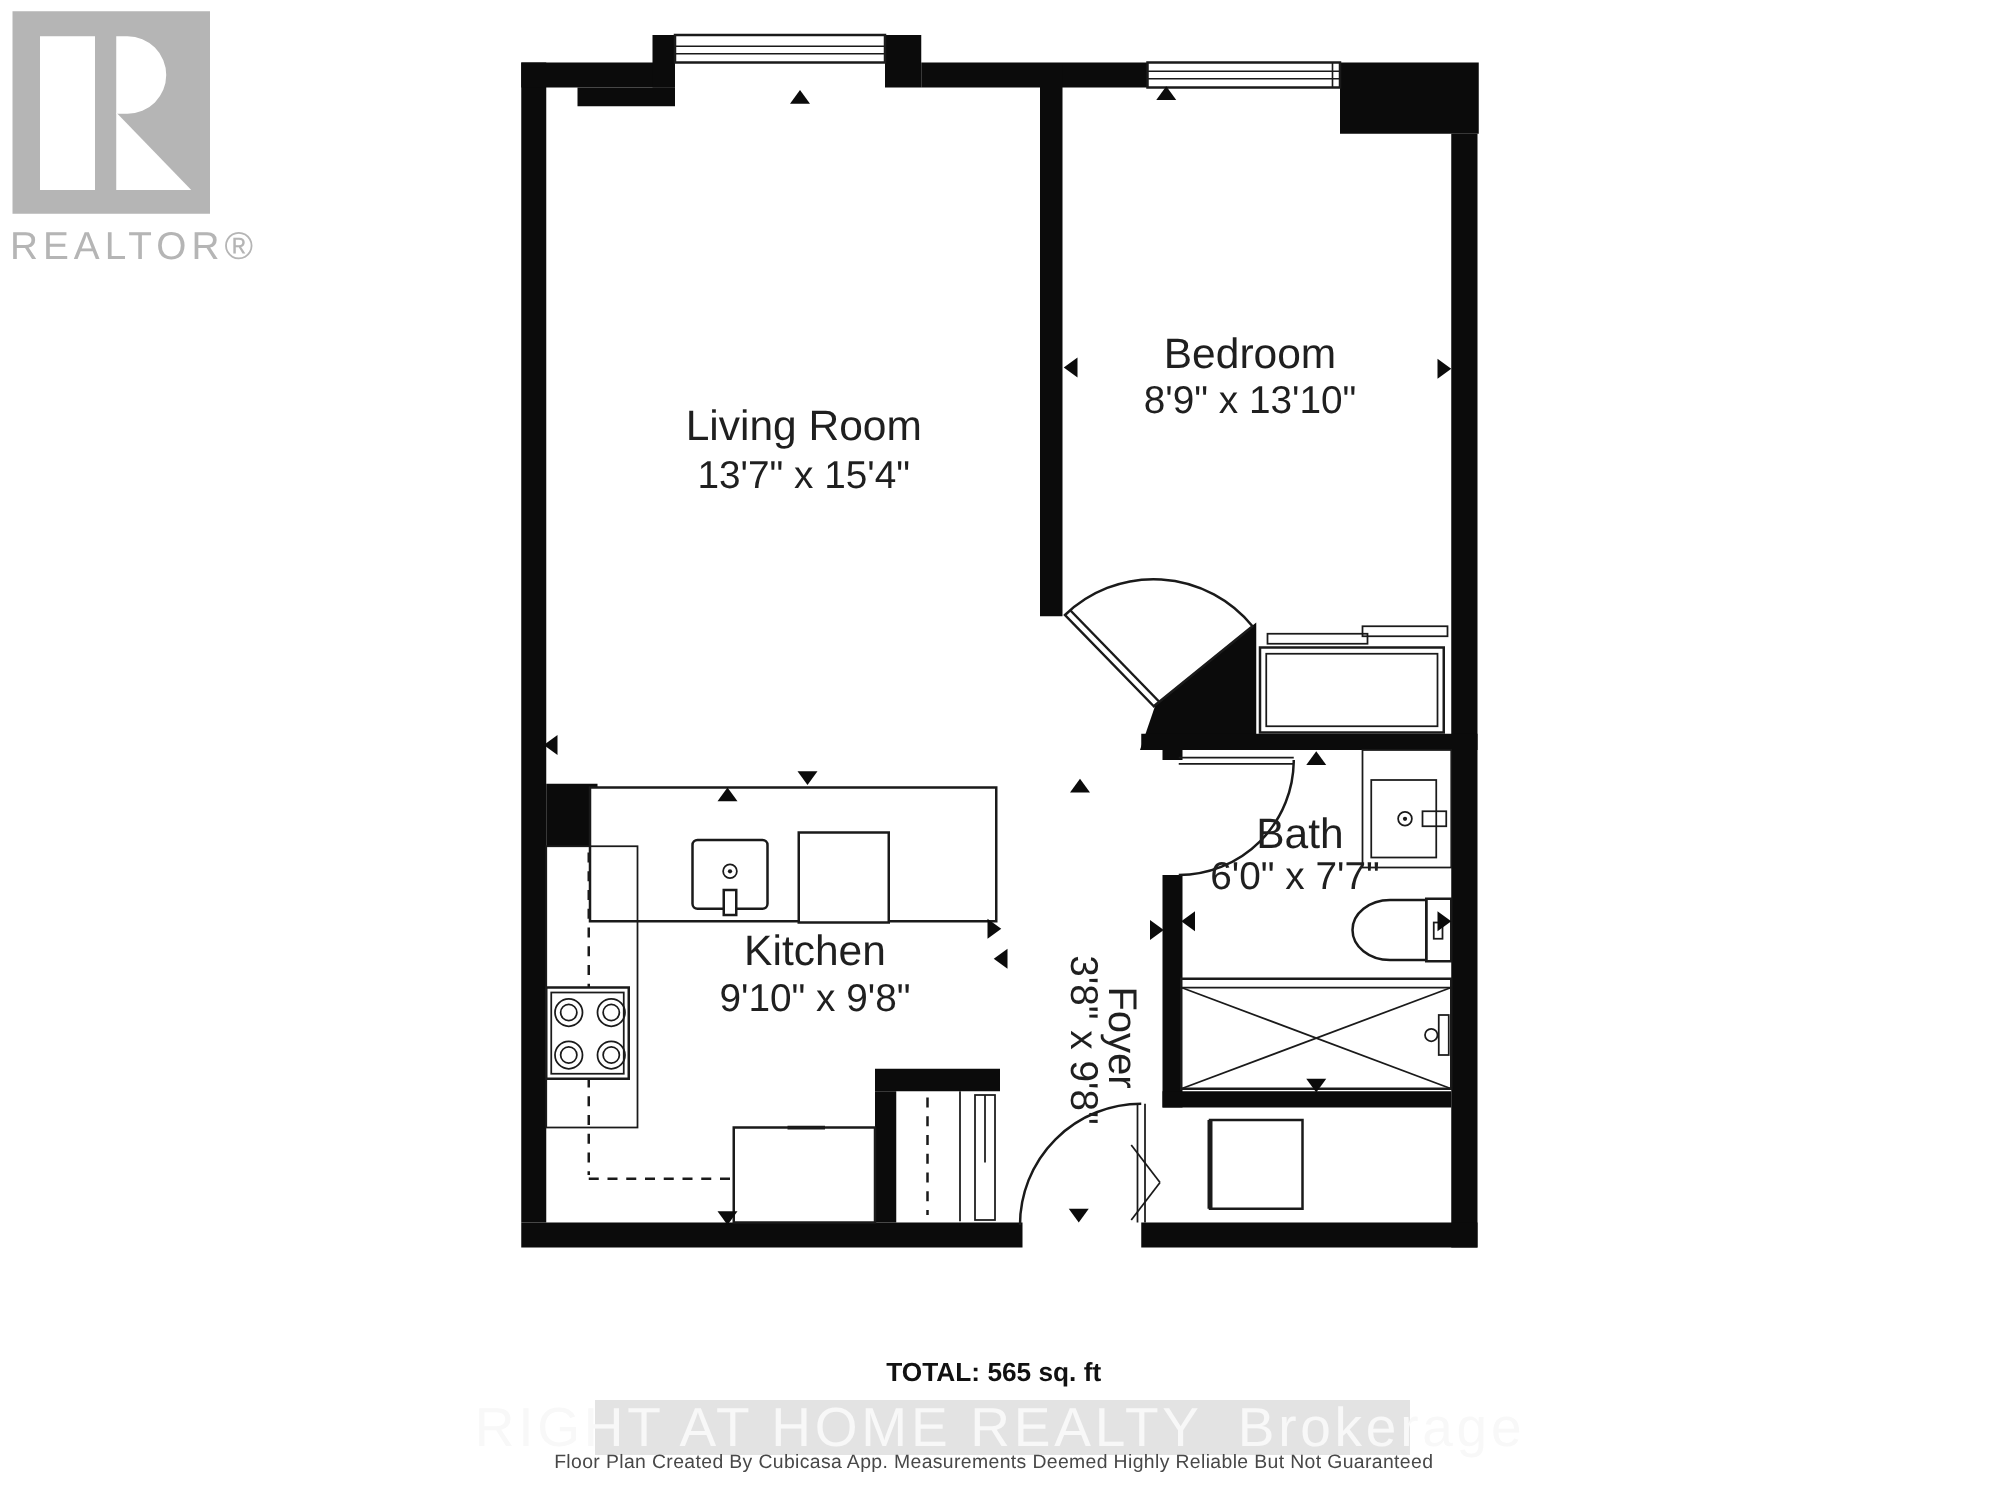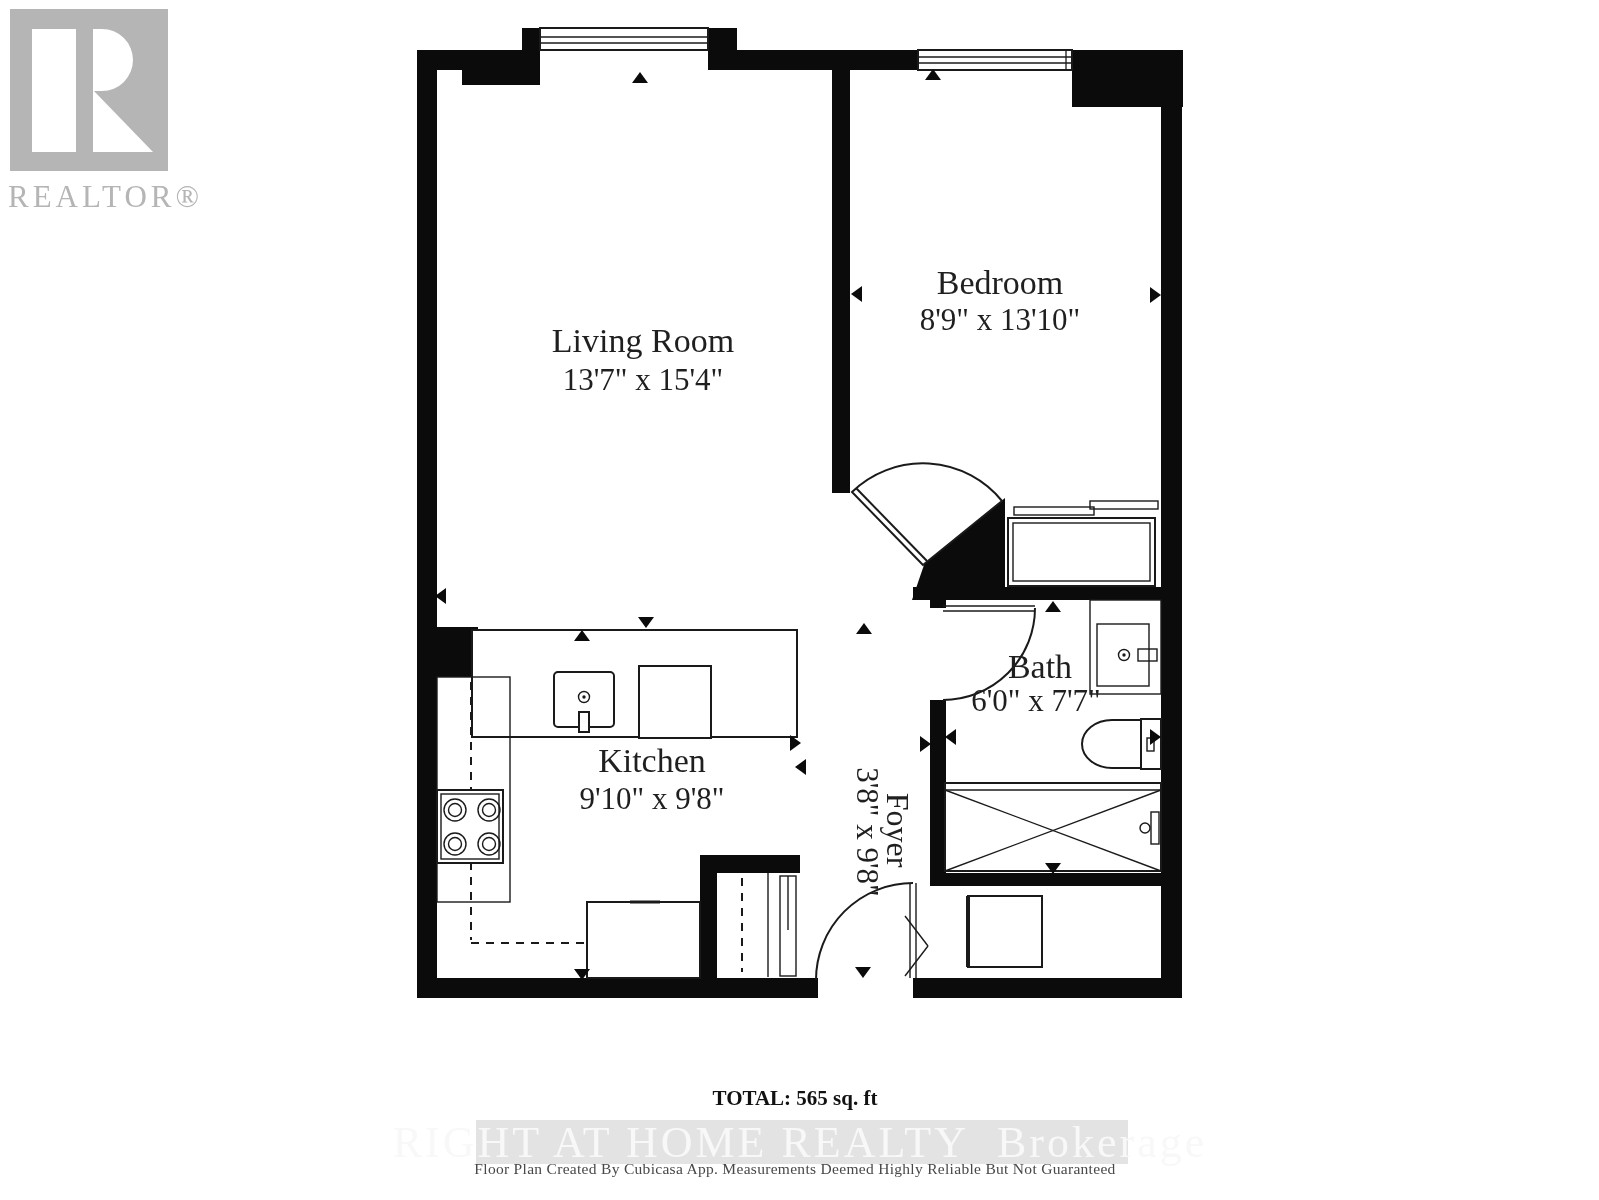--- a/index.html
+++ b/index.html
@@ -1,17 +1,17 @@
 <!DOCTYPE html>
 <html><head>
 <meta charset="utf-8">
 <style>
   html,body{margin:0;padding:0;background:#ffffff;}
   .page{position:relative;width:1599px;height:1200px;background:#ffffff;overflow:hidden;
-        font-family:Liberation Serif, serif;}
+        font-family:Liberation Sans, sans-serif;}
   svg{position:absolute;left:0;top:0;}
   .room-name{font-size:34px;fill:#1f1f1f;}
   .room-dims{font-size:31px;fill:#1f1f1f;}
   .wall{fill:#0b0b0b;stroke:none;}
   .fix{fill:#ffffff;stroke:#1a1a1a;stroke-width:2;}
   .fix-thin{fill:none;stroke:#1a1a1a;stroke-width:1.4;}
   .fix-line{stroke:#1a1a1a;stroke-width:2;fill:none;}
   .dash{stroke:#1a1a1a;stroke-width:2;fill:none;stroke-dasharray:8 7;}
   .win{fill:#ffffff;stroke:#1a1a1a;stroke-width:2;}
   .winline{stroke:#1a1a1a;stroke-width:1.3;}

